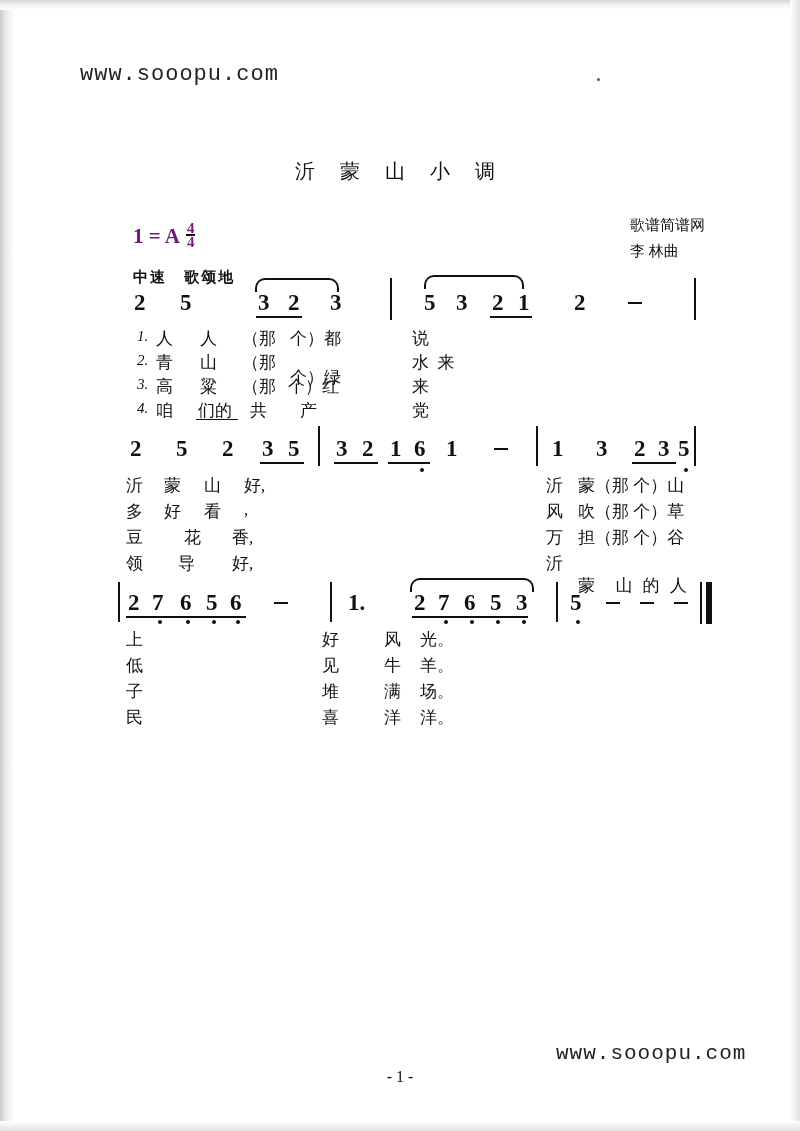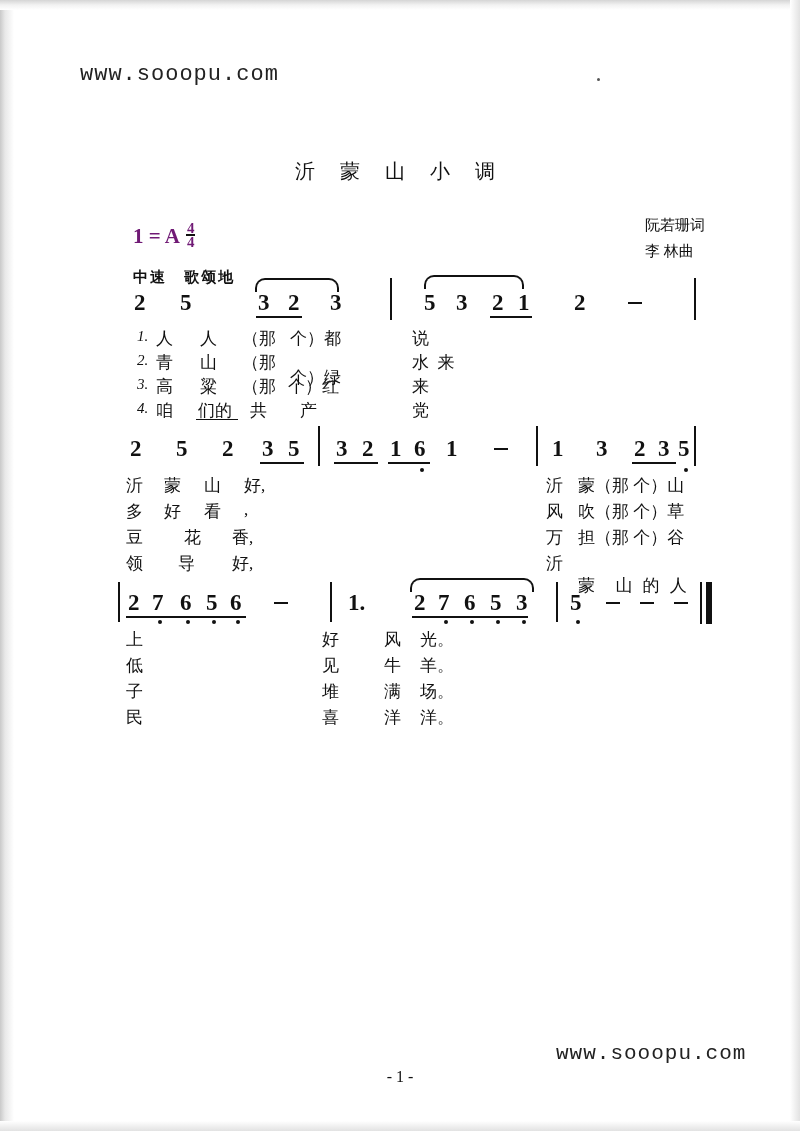--- a/index.html
+++ b/index.html
@@ -219,21 +219,21 @@
   <div class="edge-top"></div>
   <div class="edge-right"></div>
   <div class="edge-bottom"></div>
 
   <div class="wm-top">www.sooopu.com</div>
   <div class="tiny-dot"></div>
 
   <div class="title">沂 蒙 山 小 调</div>
 
   <div class="credits">
-    <div>阮若珊词</div>
+    <div>歌谱简谱网</div>
     <div>李    林曲</div>
   </div>
 
   <div class="keysig">
     <span>1 = A</span><span class="frac"><span class="num">4</span><span>4</span></span>
   </div>
 
   <div class="tempo">
     <span>中速</span>&nbsp;&nbsp;&nbsp;<span>歌颂地</span>
   </div>

